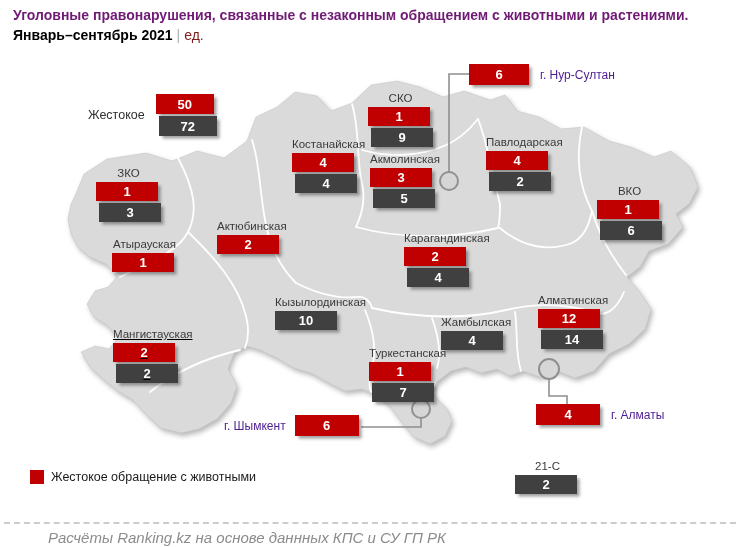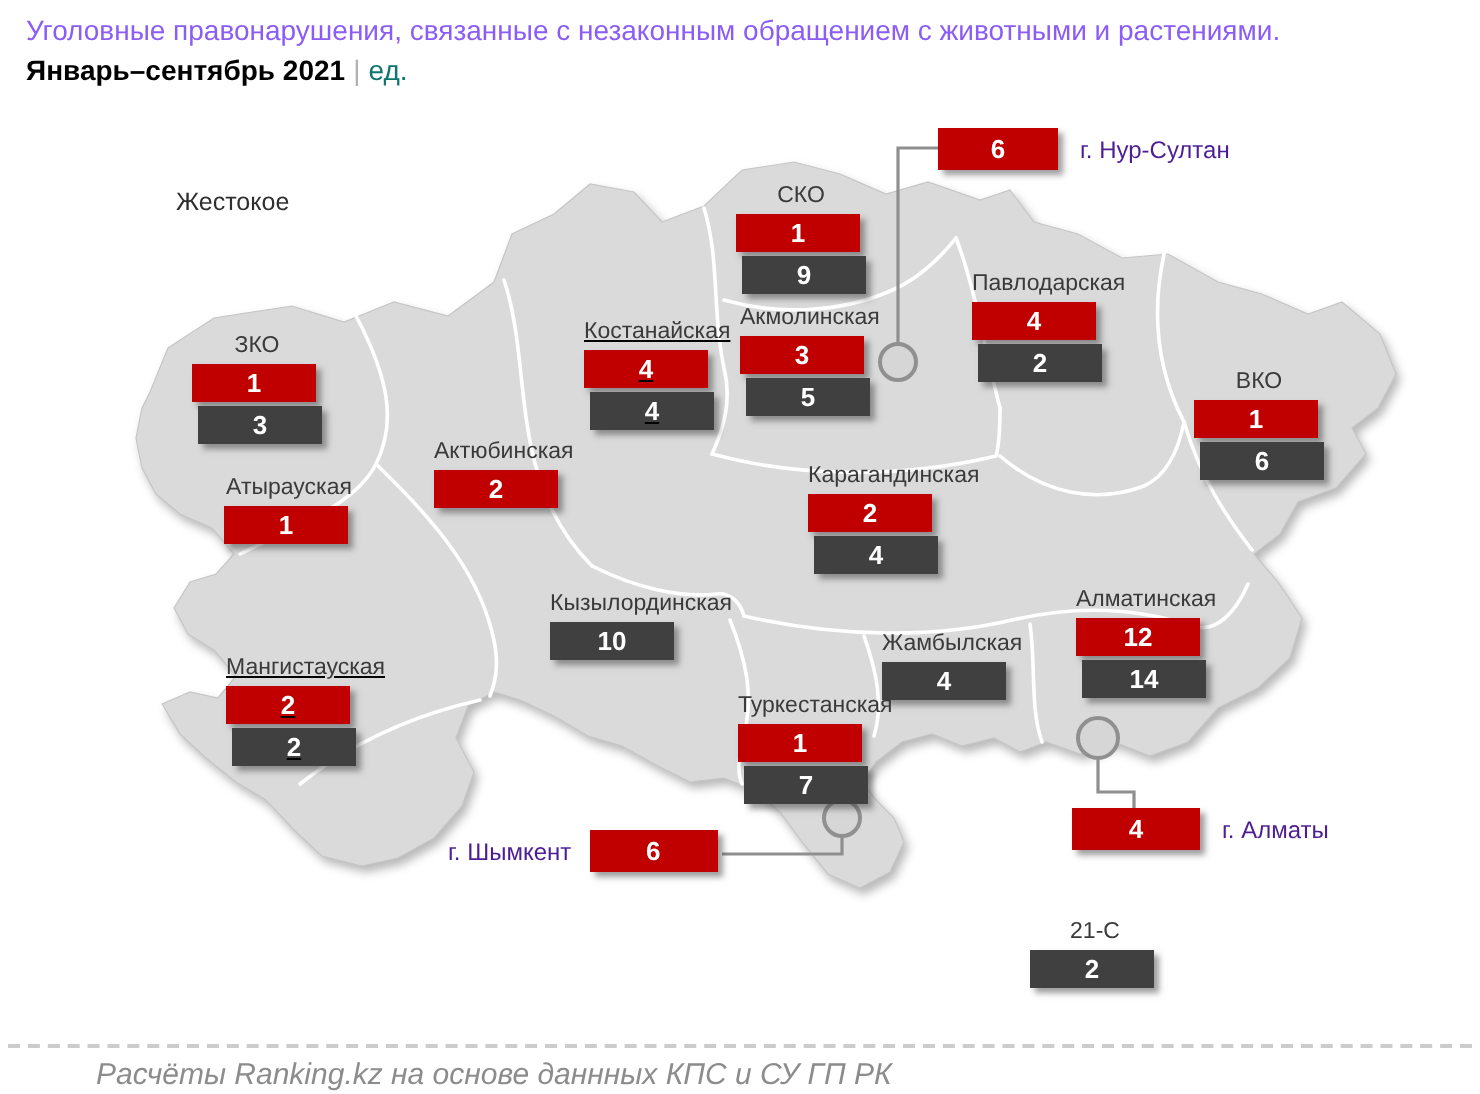--- a/index.html
+++ b/index.html
@@ -1,25 +1,25 @@
 <!DOCTYPE html>
 <html><head>
 <meta charset="utf-8">
 <style>
   html,body{margin:0;padding:0;}
   body{
     width:740px;height:547px;background:#ffffff;position:relative;overflow:hidden;
     font-family:"Liberation Sans","DejaVu Sans",sans-serif;
   }
   .title-block{position:absolute;left:13px;top:6px;z-index:5;line-height:1.42;}
-  .title-line1{font-size:14px;font-weight:normal;color:#8b5cf6;white-space:nowrap;}
+  .title-line1{font-size:14px;font-weight:bold;color:#701a75;white-space:nowrap;}
   .title-line2{font-size:14px;color:#000;}
   .title-period{font-weight:bold;color:#000;}
   .title-sep{color:#b0b0b0;font-weight:normal;padding:0 4px;}
-  .title-unit{color:#0f766e;font-weight:normal;}
+  .title-unit{color:#7f1d1d;font-weight:normal;}
   svg.map{position:absolute;left:0;top:0;z-index:1;}
   .land{fill:#dadada;stroke:#c6c6c6;stroke-width:0.6;}
   .rborder{fill:none;stroke:#ffffff;stroke-width:1.8;stroke-linecap:round;}
   .connector{fill:none;stroke:#8f8f8f;stroke-width:1.6;}
   .citydot{fill:#d6d6d6;stroke:#909090;stroke-width:2;}
   .group{position:absolute;z-index:3;}
   .glabel{
     position:relative;left:50%;transform:translateX(-50%);
     width:max-content;font-size:11.5px;color:#3a3a3a;white-space:nowrap;
     margin-bottom:3px;text-align:center;
@@ -88,36 +88,40 @@
     <path class="connector" d="M549,379 L549,396 L567,396 L567,404"></path>
     <path class="connector" d="M361,427 L421,427 L421,418"></path>
     <circle class="citydot" cx="449" cy="181" r="9"></circle>
     <circle class="citydot" cx="549" cy="369" r="10"></circle>
     <circle class="citydot" cx="421" cy="409" r="9"></circle>
   </g>
 </svg>
 
 <div class="group row" style="left:88px;top:94px;">
   <div class="citylabel kz-name">Жестокое</div>
+  <div class="badges kz-badges">
+    <div class="badge red">50</div>
+    <div class="badge dark">72</div>
+  </div>
 </div>
 
 <div class="group row" style="left:469px;top:64px;">
   <div class="badge red ns-badge">6</div>
   <div class="citylabel gap-l">г. Нур-Султан</div>
 </div>
 
 <div class="group" style="left:368px;top:92px;">
   <div class="glabel">СКО</div>
   <div class="badges">
     <div class="badge red">1</div>
     <div class="badge dark">9</div>
   </div>
 </div>
 
-<div class="group" style="left:292px;top:160px;text-decoration:underline;">
+<div class="group" style="left:292px;top:138px;">
   <div class="glabel">Костанайская</div>
   <div class="badges">
     <div class="badge red">4</div>
     <div class="badge dark">4</div>
   </div>
 </div>
 
 <div class="group" style="left:370px;top:153px;">
   <div class="glabel">Акмолинская</div>
   <div class="badges">
@@ -221,16 +225,20 @@
 </div>
 
 <div class="group" style="left:515px;top:460px;">
   <div class="glabel">21-С</div>
   <div class="badges">
     <div class="badge dark solo">2</div>
   </div>
 </div>
 
 <div class="legend">
+  <div class="legend-item">
+    <span class="legend-swatch red"></span>
+    <span class="legend-label">Жестокое обращение с животными</span>
+  </div>
 </div>
 
 <div class="divider"></div>
 <div class="footer">Расчёты Ranking.kz на основе даннных КПС и СУ ГП РК</div>
 
 </body></html>

